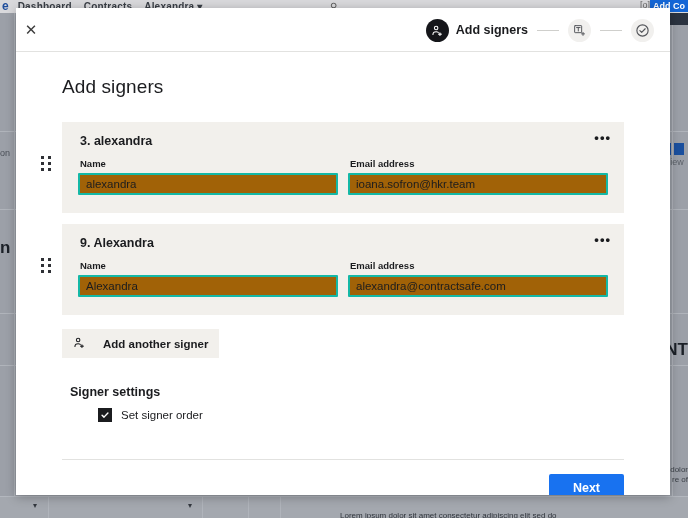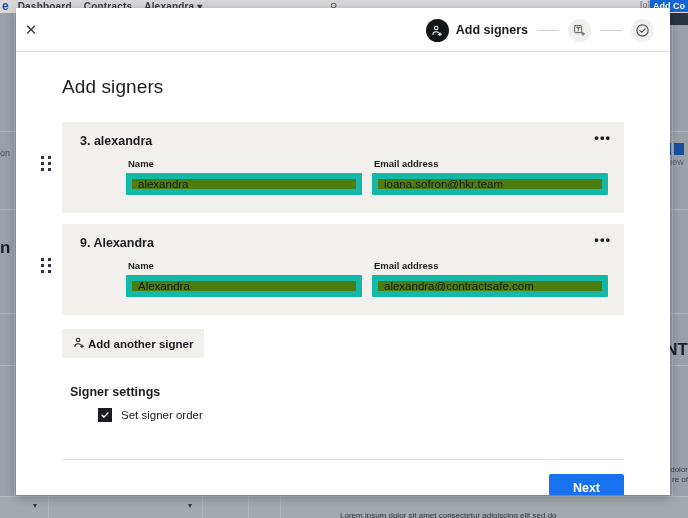--- a/index.html
+++ b/index.html
@@ -165,40 +165,40 @@
   }
   .signer-title {
     font-size: 12.5px; font-weight: bold; color: #1b1c1f;
     margin: 0 0 10px 2px;
   }
   .signer-menu {
     position: absolute; right: 13px; top: 11px;
     font-size: 13px; line-height: 10px; color: #1b1c1f;
     letter-spacing: 1px; cursor: pointer; font-weight: bold;
   }
-  .fields { display: flex; gap: 10px; margin-left: 48px; }
+  .fields { display: flex; gap: 10px; }
   .field { flex: 1 1 0; min-width: 0; }
   .field-label {
     display: block; font-size: 9.5px; font-weight: bold;
     color: #1b1c1f; margin: 0 0 4px 2px;
   }
   .field-input {
     width: 100%; height: 22px;
-    border: 6px solid #14b8a6;
-    background: #4d7c0f;
+    border: 2px solid #14b8a6;
+    background: #a16207;
     color: #1b1c1f;
     font-size: 11.5px;
     font-family: "Liberation Sans", sans-serif;
     padding: 0 6px;
     border-radius: 1px;
     outline: none;
   }
 
   .add-signer-btn {
-    display: inline-flex; align-items: center; gap: 2px;
+    display: inline-flex; align-items: center; gap: 17px;
     background: #f2f0ec; border: none;
     padding: 7px 11px;
     font-size: 11.5px; font-weight: bold; color: #1b1c1f;
     font-family: "Liberation Sans", sans-serif;
     cursor: pointer; margin-top: 3px;
   }
 
   .settings-title {
     font-size: 12.5px; font-weight: bold; color: #1b1c1f;
     margin: 27px 0 9px 8px;

